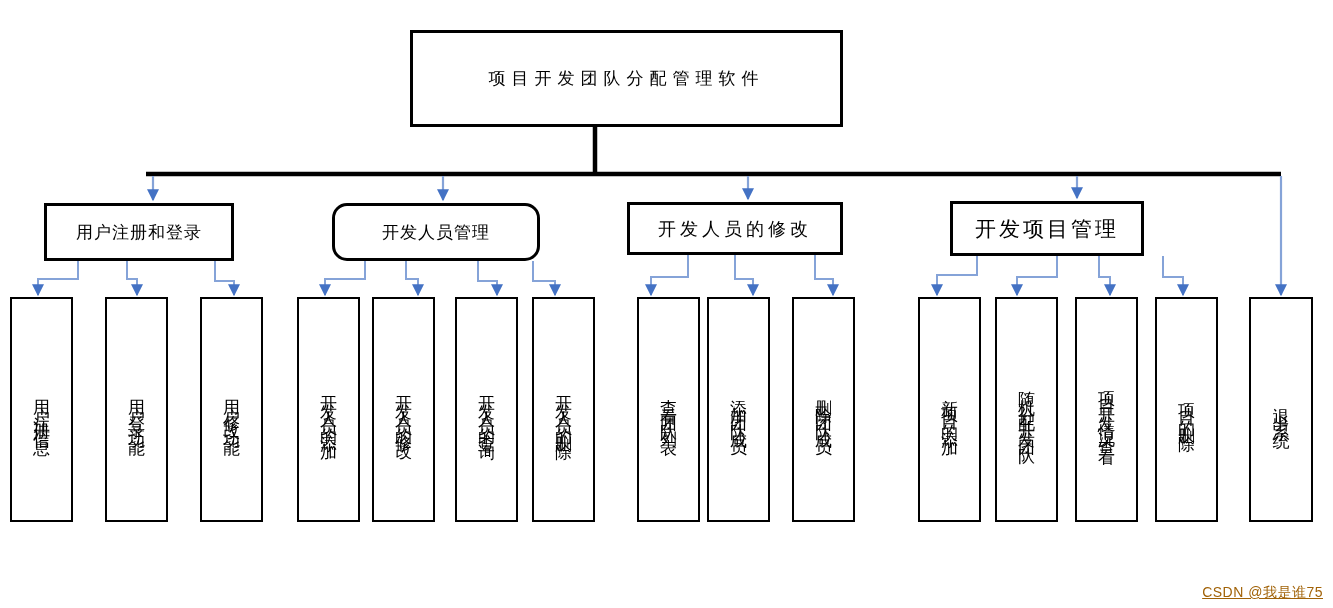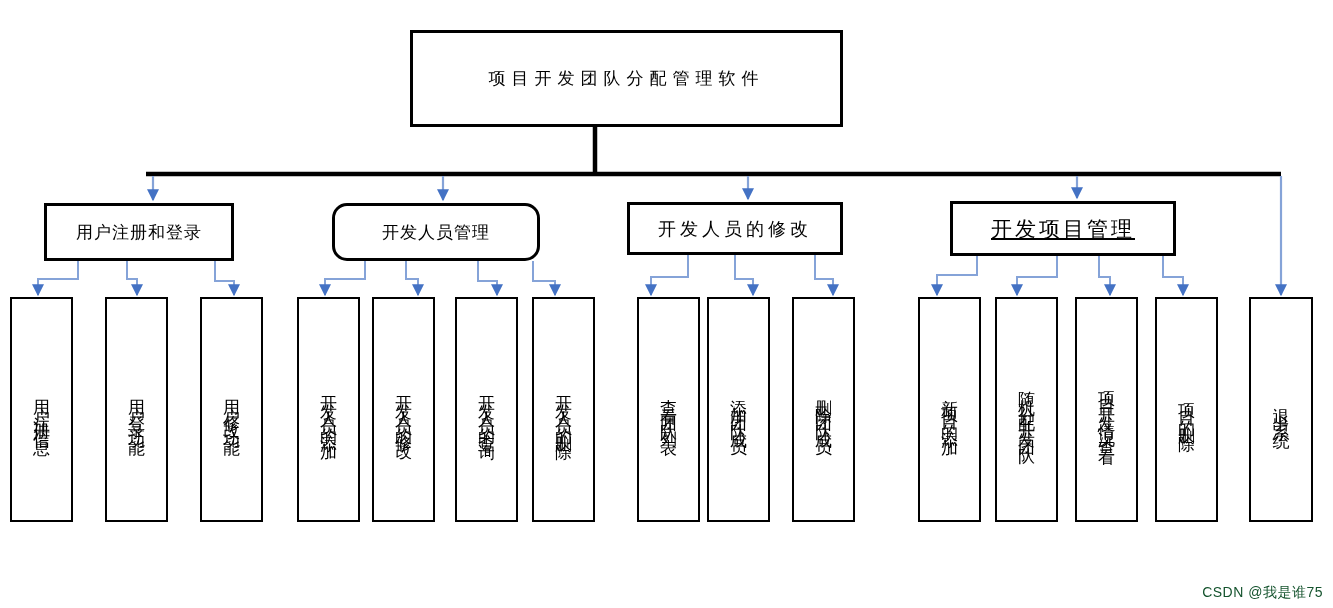--- a/index.html
+++ b/index.html
@@ -30,22 +30,23 @@
     text-orientation:upright;
     font-size:17px;
     line-height:1;
     letter-spacing:8px;
   }
   .watermark{
     position:absolute;
     right:10px;bottom:6px;
     font-family:"Liberation Sans","DejaVu Sans",sans-serif;
     font-size:14px;
-    color:#14532d;
+    color:#a16207;
     letter-spacing:0.5px;
+    text-decoration:underline;
   }
 </style>
 </head>
 <body>
 
 <div id="canvas">
 
   <svg id="connector-layer" viewBox="0 0 1333 608" xmlns="http://www.w3.org/2000/svg">
     <defs>
       <marker id="arrowhead" viewBox="0 0 10 10" refX="9" refY="5" markerWidth="13" markerHeight="12" markerUnits="userSpaceOnUse" orient="auto">
@@ -93,21 +94,21 @@
 
   <div class="box module-box" style="left:44px;top:203px;width:190px;height:58px;border-width:3px;">
     <span>用户注册和登录</span>
   </div>
   <div class="box module-box" style="left:332px;top:203px;width:208px;height:58px;border-width:3px;border-radius:15px;">
     <span>开发人员管理</span>
   </div>
   <div class="box module-box m3" style="left:627px;top:202px;width:216px;height:53px;border-width:3px;">
     <span>开发人员的修改</span>
   </div>
-  <div class="box module-box m4" style="left:950px;top:201px;width:226px;height:55px;border-width:3px;text-decoration:underline;">
+  <div class="box module-box m4" style="left:950px;top:201px;width:194px;height:55px;border-width:3px;">
     <span>开发项目管理</span>
   </div>
 
   <div class="box leaf-box" style="left:10px;top:297px;width:63px;height:225px;">
     <span class="vlabel">用户注册信息</span>
   </div>
   <div class="box leaf-box" style="left:105px;top:297px;width:63px;height:225px;">
     <span class="vlabel">用户登录功能</span>
   </div>
   <div class="box leaf-box" style="left:200px;top:297px;width:63px;height:225px;">

